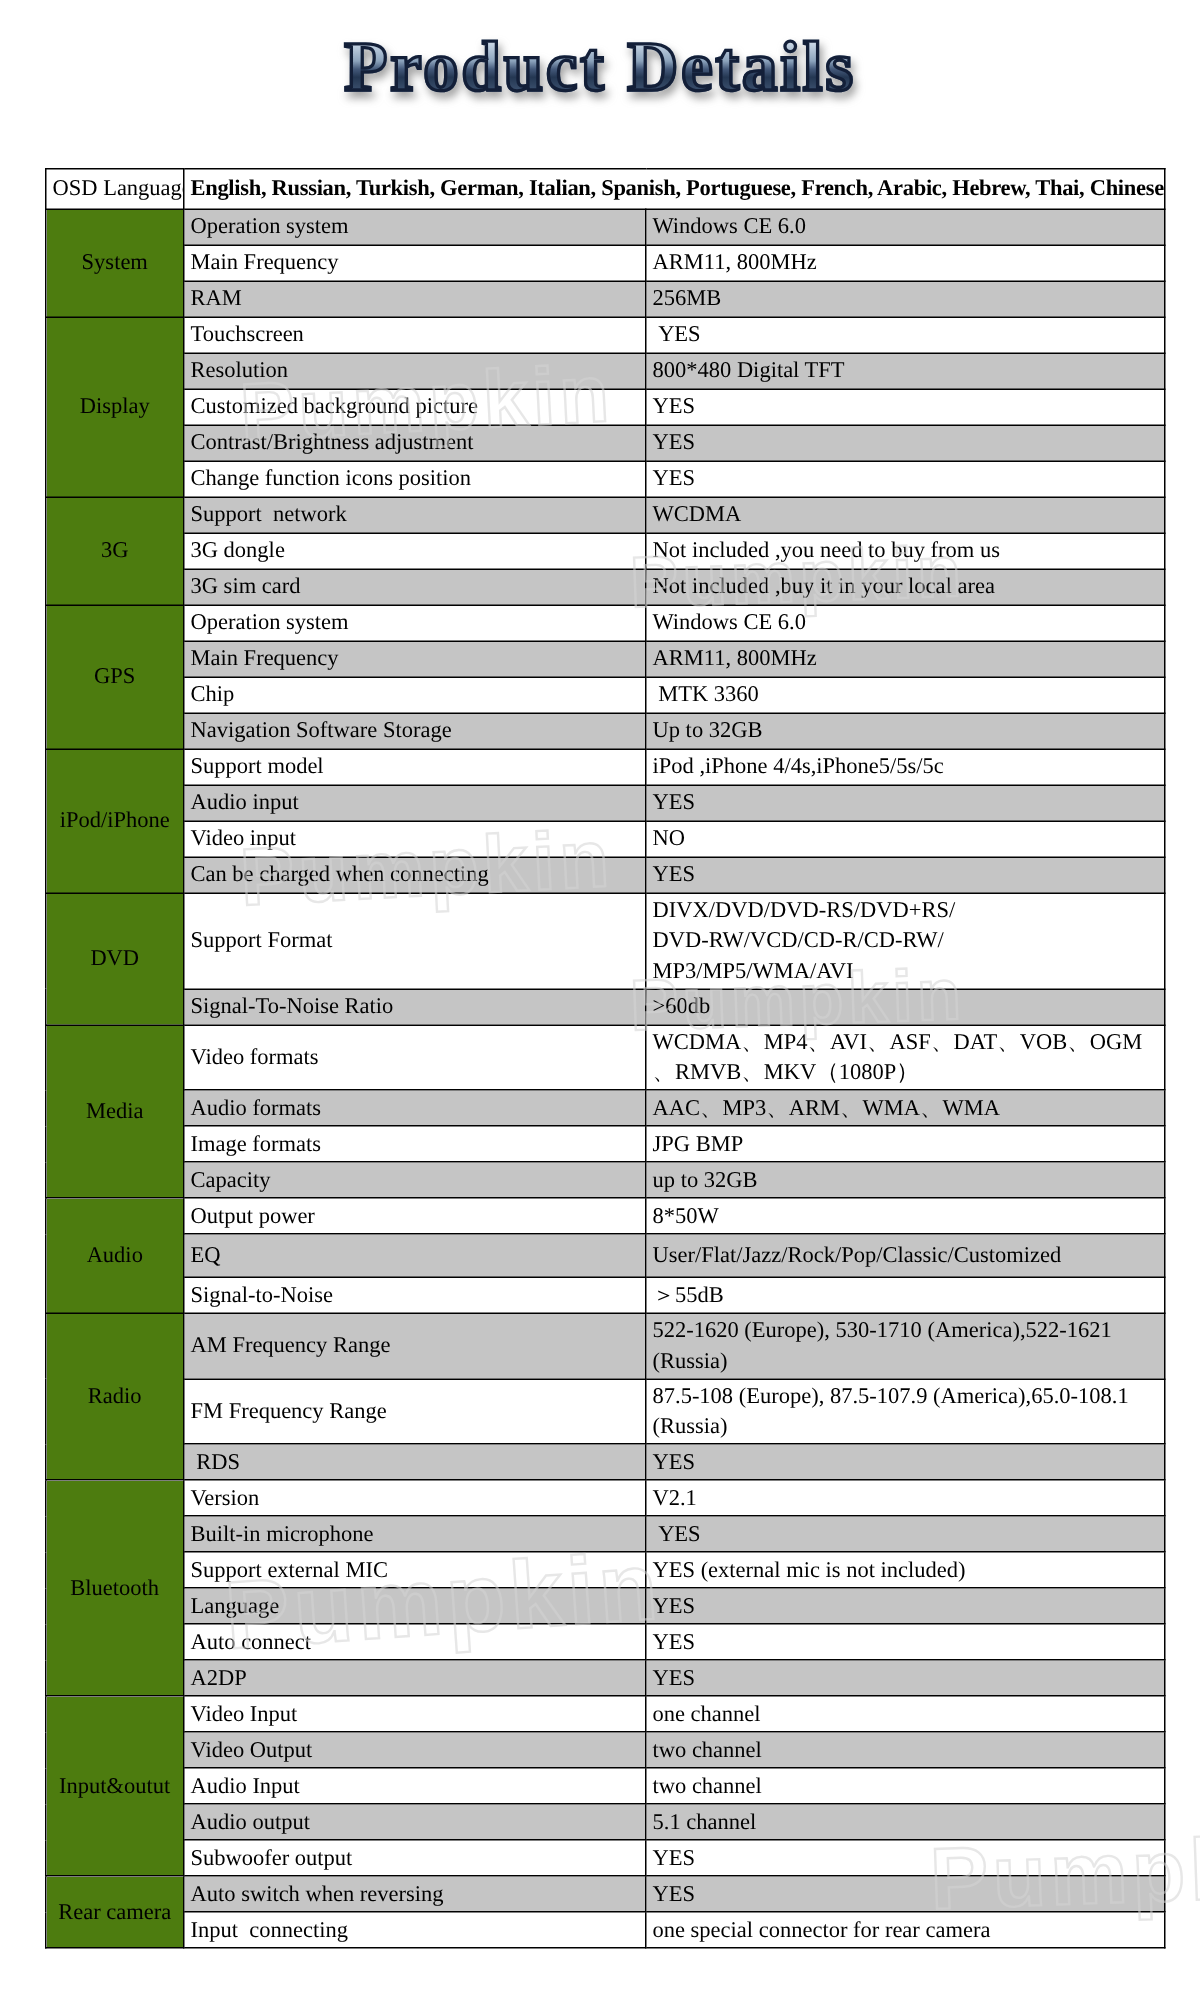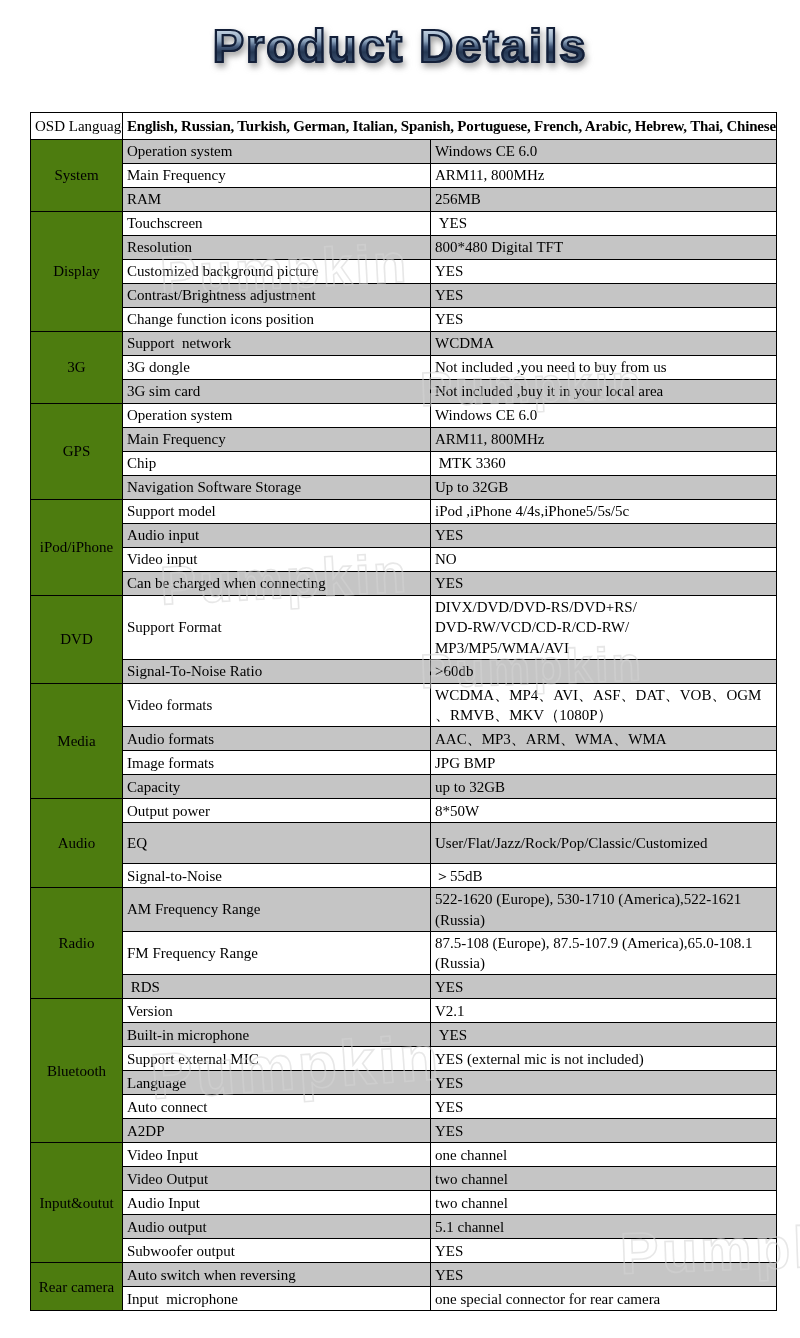--- a/index.html
+++ b/index.html
@@ -5,21 +5,21 @@
   html,body { margin:0; padding:0; }
   body {
     width:800px; height:1338px; position:relative; overflow:hidden;
     background:#ffffff; color:#000;
     font-family:"Liberation Serif","DejaVu Serif",serif;
   }
   
   .title-wrap { position:absolute; top:18px; left:0; width:800px; text-align:center; z-index:3; }
   .title {
     display:inline-block;
-    font-family:Liberation Sans, sans-serif;
+    font-family:Liberation Serif, serif;
     font-weight:bold; font-size:47px; letter-spacing:2px;
     background:linear-gradient(180deg,#f2f6fa 0%,#c3d2e2 22%,#8ca3bc 42%,#44597a 52%,#243752 62%,#3d5270 80%,#8aa0b8 100%);
     -webkit-background-clip:text; background-clip:text; color:transparent;
     -webkit-text-stroke:2.2px #131f38;
     filter:drop-shadow(2px 4px 3px rgba(110,110,110,0.65));
   }
   
   .watermark {
     position:absolute; z-index:2; pointer-events:none;
     font-family:"Liberation Sans","DejaVu Sans",sans-serif; font-weight:bold;
@@ -31,21 +31,21 @@
     position:absolute; left:30px; top:112px; width:746px; z-index:1;
     border-collapse:collapse; table-layout:fixed;
   }
   table.spec td {
     border:1px solid #000; padding:1px 4px;
     font-size:15px; line-height:1.35; vertical-align:middle;
     overflow:hidden;
   }
   thead tr { height:27px; }
   tbody tr { height:24px; }
-  tbody tr.tall { height:41px; }
+  tbody tr.tall { height:29px; }
   td.hdr-label { font-size:13.5px; padding:1px 2px; white-space:nowrap; }
   td.hdr-val   { font-weight:bold; font-size:14.5px; letter-spacing:-0.2px;
                  white-space:nowrap; padding:1px 2px; }
   td.cat { text-align:center; background:#4d7c0f; white-space:pre-wrap; }
   td.lab, td.val { white-space:pre-wrap; }
   td.g { background:var(--shade,#c5c5c5); }
 </style>
 </head>
 <body style="--shade: #c5c5c5;">
 
@@ -254,17 +254,17 @@
       <tr>
         <td class="lab">Subwoofer output</td>
         <td class="val">YES</td>
       </tr>
       <tr>
         <td class="cat" rowspan="2">Rear camera</td>
         <td class="lab g">Auto switch when reversing</td>
         <td class="val g">YES</td>
       </tr>
       <tr>
-        <td class="lab">Input  microphone</td>
+        <td class="lab">Input  connecting</td>
         <td class="val">one special connector for rear camera</td>
       </tr>
     </tbody>
 </table>
 
 </body></html>

